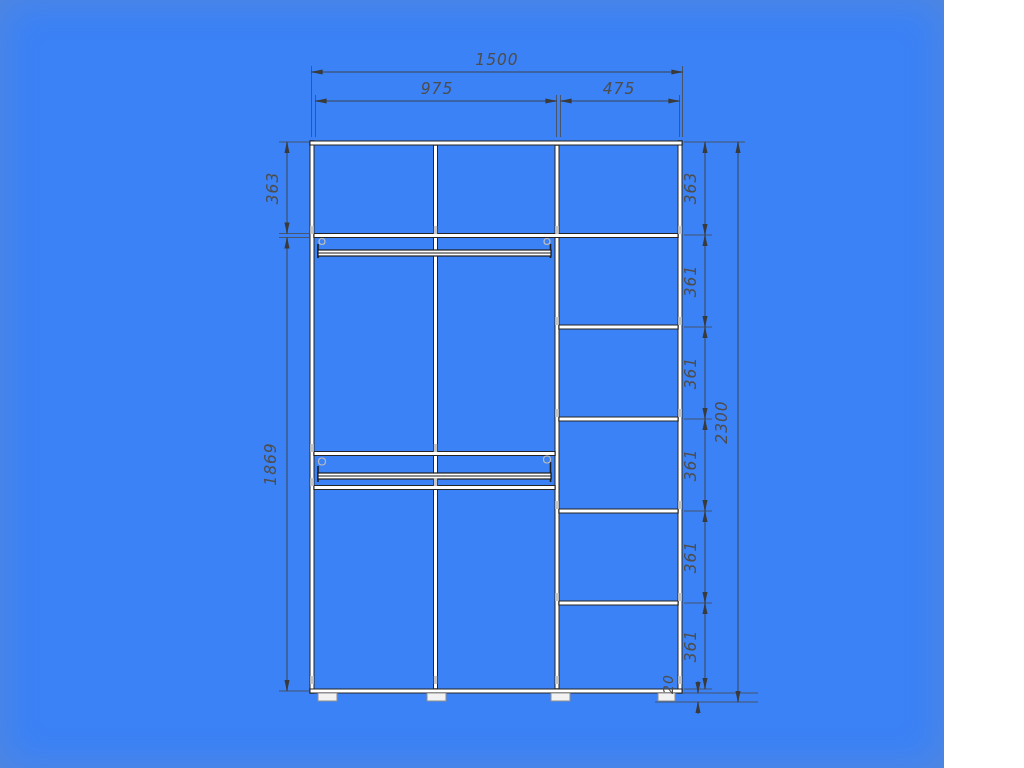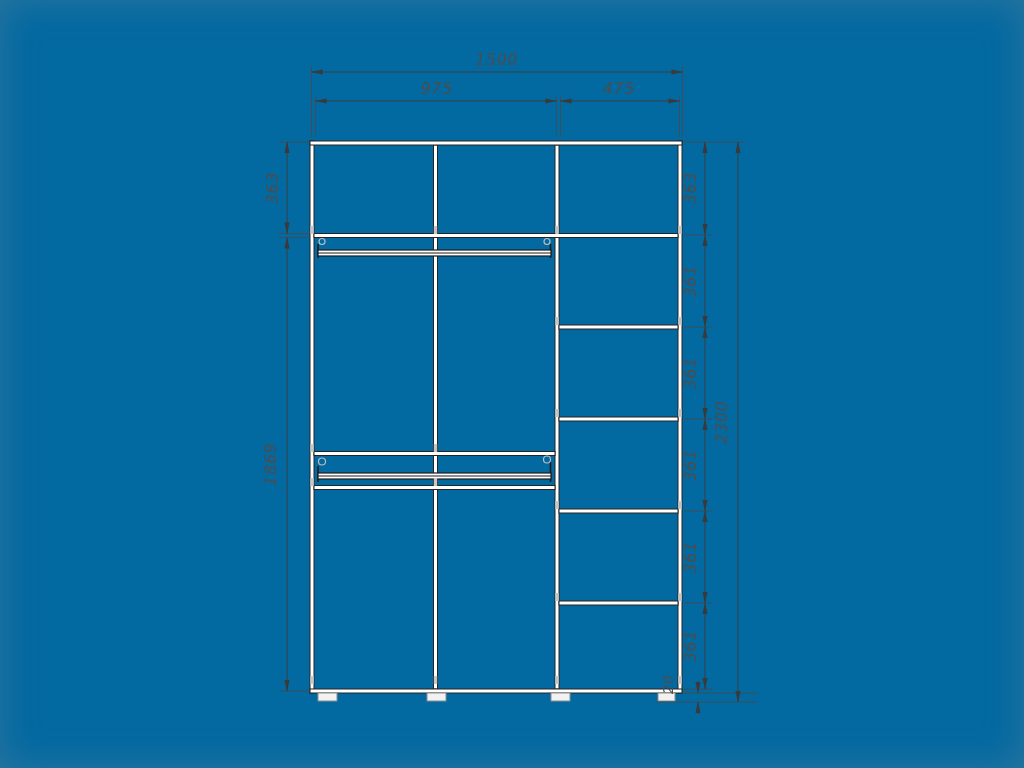--- a/index.html
+++ b/index.html
@@ -4,22 +4,22 @@
 <style>
   html, body {
     margin: 0; padding: 0;
     width: 1024px; height: 768px;
     background: #ffffff;
     font-family: "DejaVu Sans", sans-serif;
     overflow: hidden;
   }
   .stage {
     position: relative;
-    width: 1024px; height: 768px;
-    background: #0369a1;
+    width: 944px; height: 768px;
+    background: #3b82f6;
     box-shadow: inset 0 0 38px rgba(150,150,150,0.28);
   }
   svg { position: absolute; top: 0; left: 0; }
 
   
   .panel   { fill: #ffffff; stroke: #242424; stroke-width: 1; }
   .railbar { fill: #ffffff; stroke: #1d1d1d; stroke-width: 1.2; }
   .railline{ stroke: #1d1d1d; stroke-width: 1; }
   .bracket { stroke: #1d1d1d; stroke-width: 1.6; }
   .dim     { stroke: #3c3c3c; stroke-width: 0.9; fill: none; }

